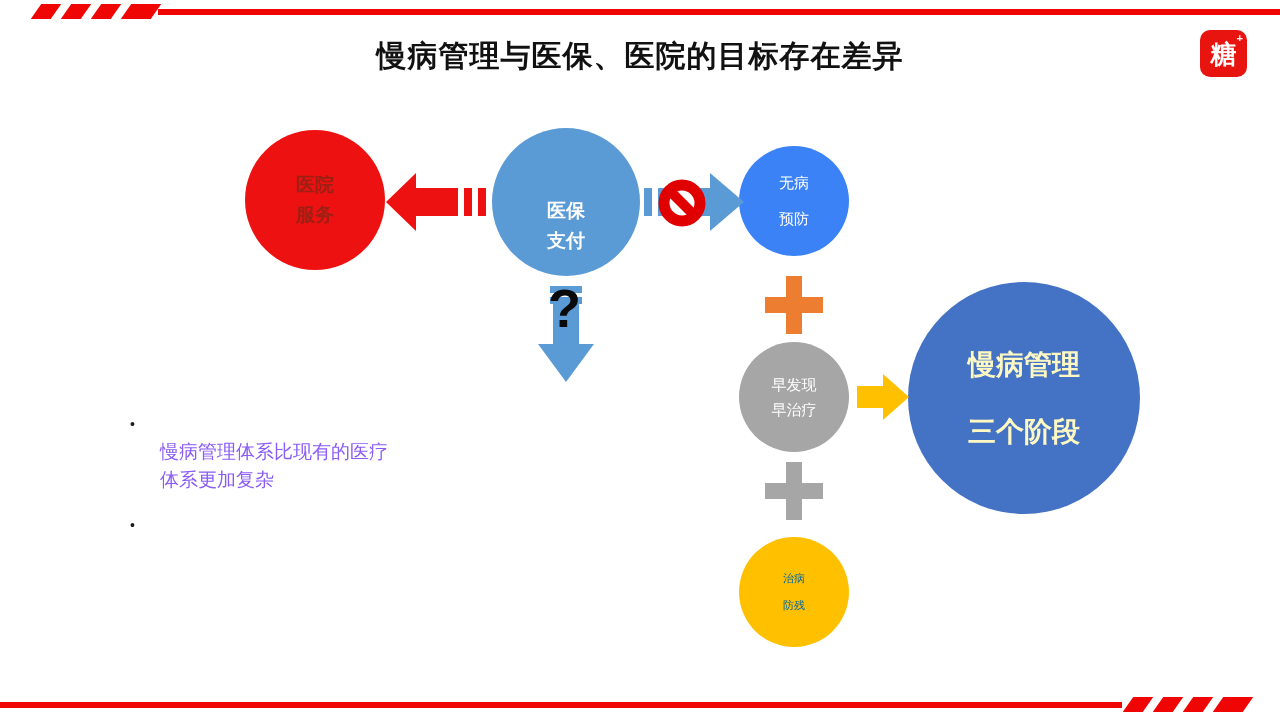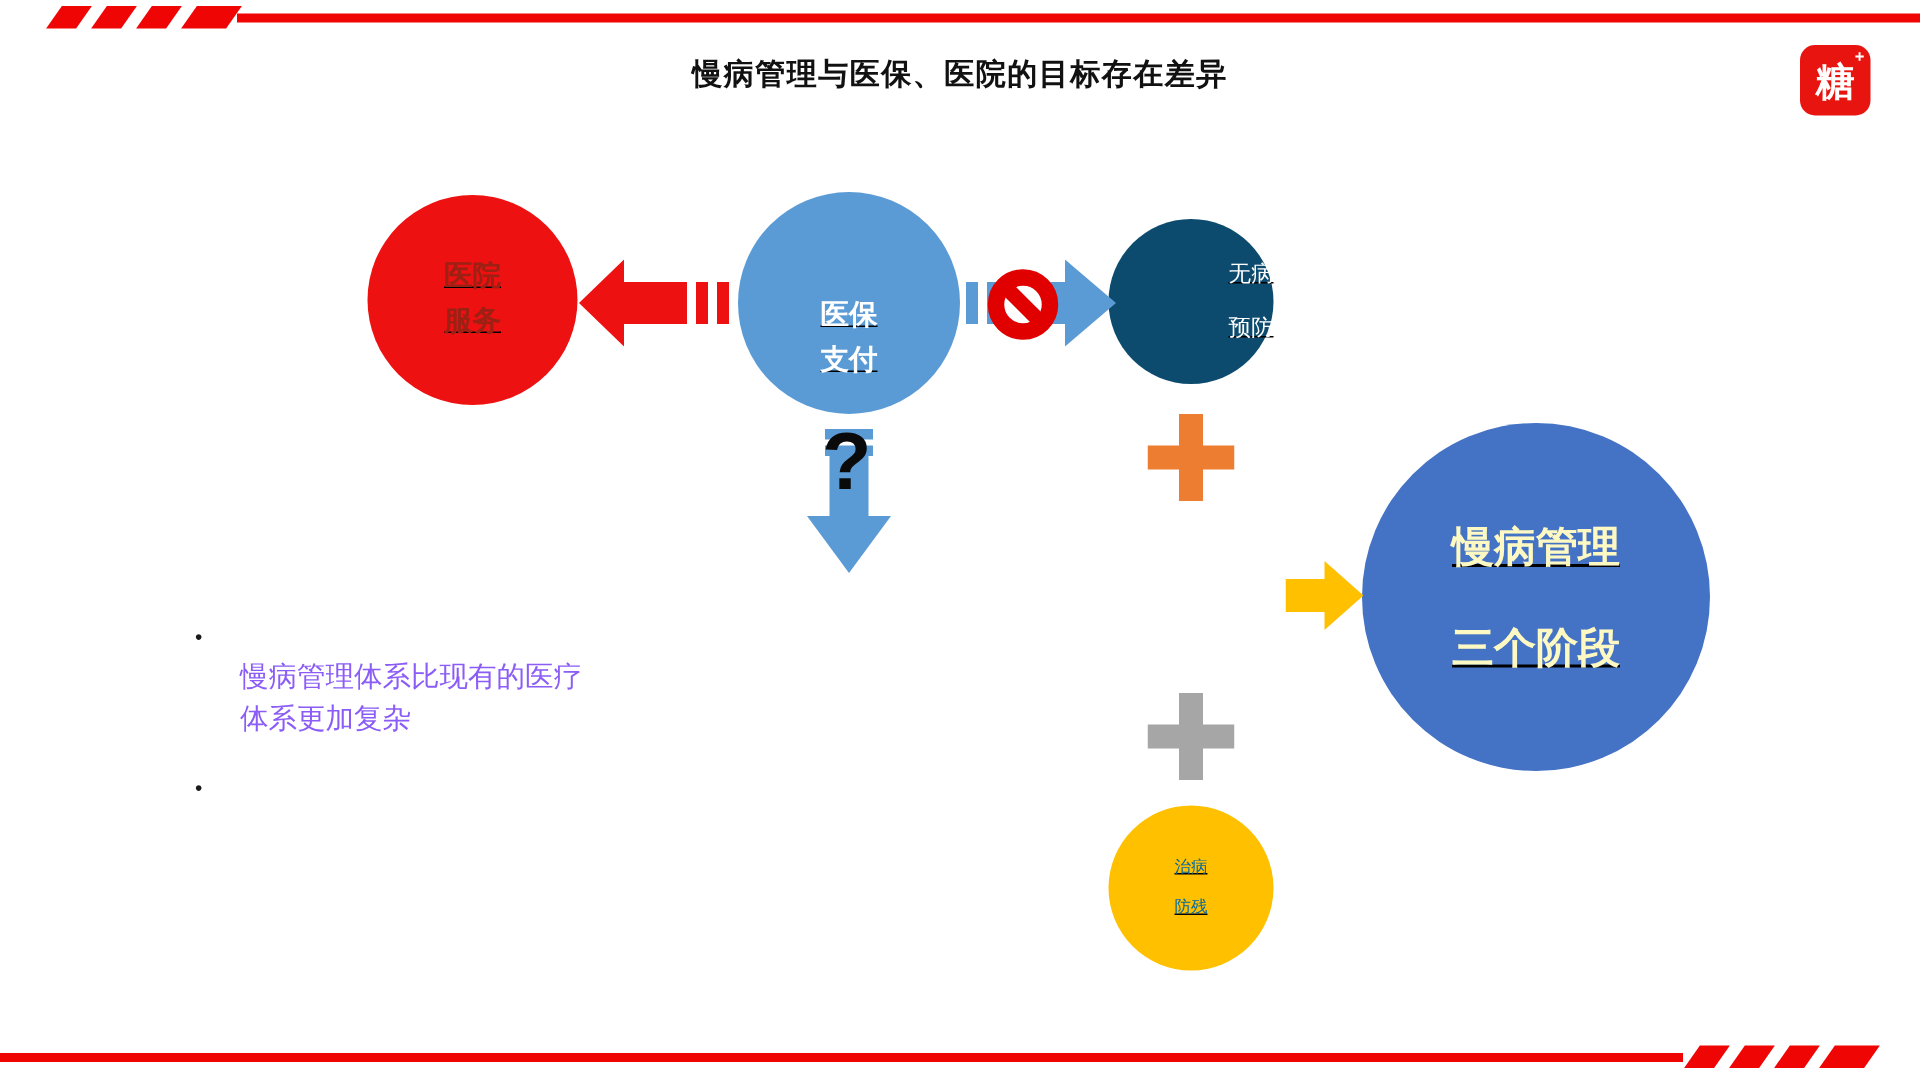--- a/index.html
+++ b/index.html
@@ -22,21 +22,21 @@
   .slash.s4 { left: 126px; top: 4px; width: 30px; }
   .slash.b1 { left: 1128px; bottom: 8px; }
   .slash.b2 { left: 1158px; bottom: 8px; }
   .slash.b3 { left: 1188px; bottom: 8px; }
   .slash.b4 { left: 1218px; bottom: 8px; width: 30px; }
 
   .title {
     position: absolute;
     top: 36px; left: 0; right: 0;
     text-align: center;
-    font-size: 20px;
+    font-size: 30px;
     font-weight: bold;
     color: #111111;
     letter-spacing: 1px;
   }
 
   .logo {
     position: absolute;
     top: 30px; left: 1200px;
     width: 47px; height: 47px;
     background: #e8140f;
@@ -44,31 +44,30 @@
     display: flex; align-items: center; justify-content: center;
   }
   .logo-char { color: #ffffff; font-size: 26px; font-weight: bold; margin-top: 2px; }
   .logo-plus { position: absolute; top: 2px; right: 4px; color: #ffffff; font-size: 11px; font-weight: bold; }
 
   .circle {
     position: absolute;
     border-radius: 50%;
     display: flex; align-items: center; justify-content: center;
     text-align: center;
-    text-decoration: underline;
   }
   .circle-label { white-space: pre-line; }
 
   .c-hospital { left: 245px; top: 130px; width: 140px; height: 140px; background: #ee1111; }
   .c-hospital .circle-label { color: #9c2014; font-size: 19px; font-weight: bold; line-height: 1.6; }
 
   .c-insurance { left: 492px; top: 128px; width: 148px; height: 148px; background: #5b9bd5; }
   .c-insurance .circle-label { color: #ffffff; font-size: 19px; font-weight: bold; line-height: 1.6; margin-top: 48px; }
 
-  .c-prevention { left: 739px; top: 146px; width: 110px; height: 110px; background: #0c4a6e; justify-content: flex-end; }
+  .c-prevention { left: 739px; top: 146px; width: 110px; height: 110px; background: #3b82f6; }
   .c-prevention .circle-label { color: #ffffff; font-size: 15px; line-height: 1.2; }
 
   .c-lever { left: 464px; top: 386px; width: 196px; height: 196px; background: #2aa84a; }
   .c-lever .circle-label { color: #ffffff; font-size: 17px; line-height: 1.55; }
 
   .c-early { left: 739px; top: 342px; width: 110px; height: 110px; background: #a6a6a6; }
   .c-early .circle-label { color: #ffffff; font-size: 15px; line-height: 1.7; }
 
   .c-treat { left: 739px; top: 537px; width: 110px; height: 110px; background: #ffc000; }
   .c-treat .circle-label { color: #0369a1; font-size: 11px; line-height: 1.2; }
@@ -127,20 +126,24 @@
 支付</div>
   </div>
 
   <div class="circle c-prevention">
     <div class="circle-label">无病
 
 预防</div>
   </div>
 
 
+  <div class="circle c-early">
+    <div class="circle-label">早发现
+早治疗</div>
+  </div>
 
   <div class="circle c-treat">
     <div class="circle-label">治病
 
 防残</div>
   </div>
 
   <div class="circle c-stages">
     <div class="circle-label">慢病管理
 

